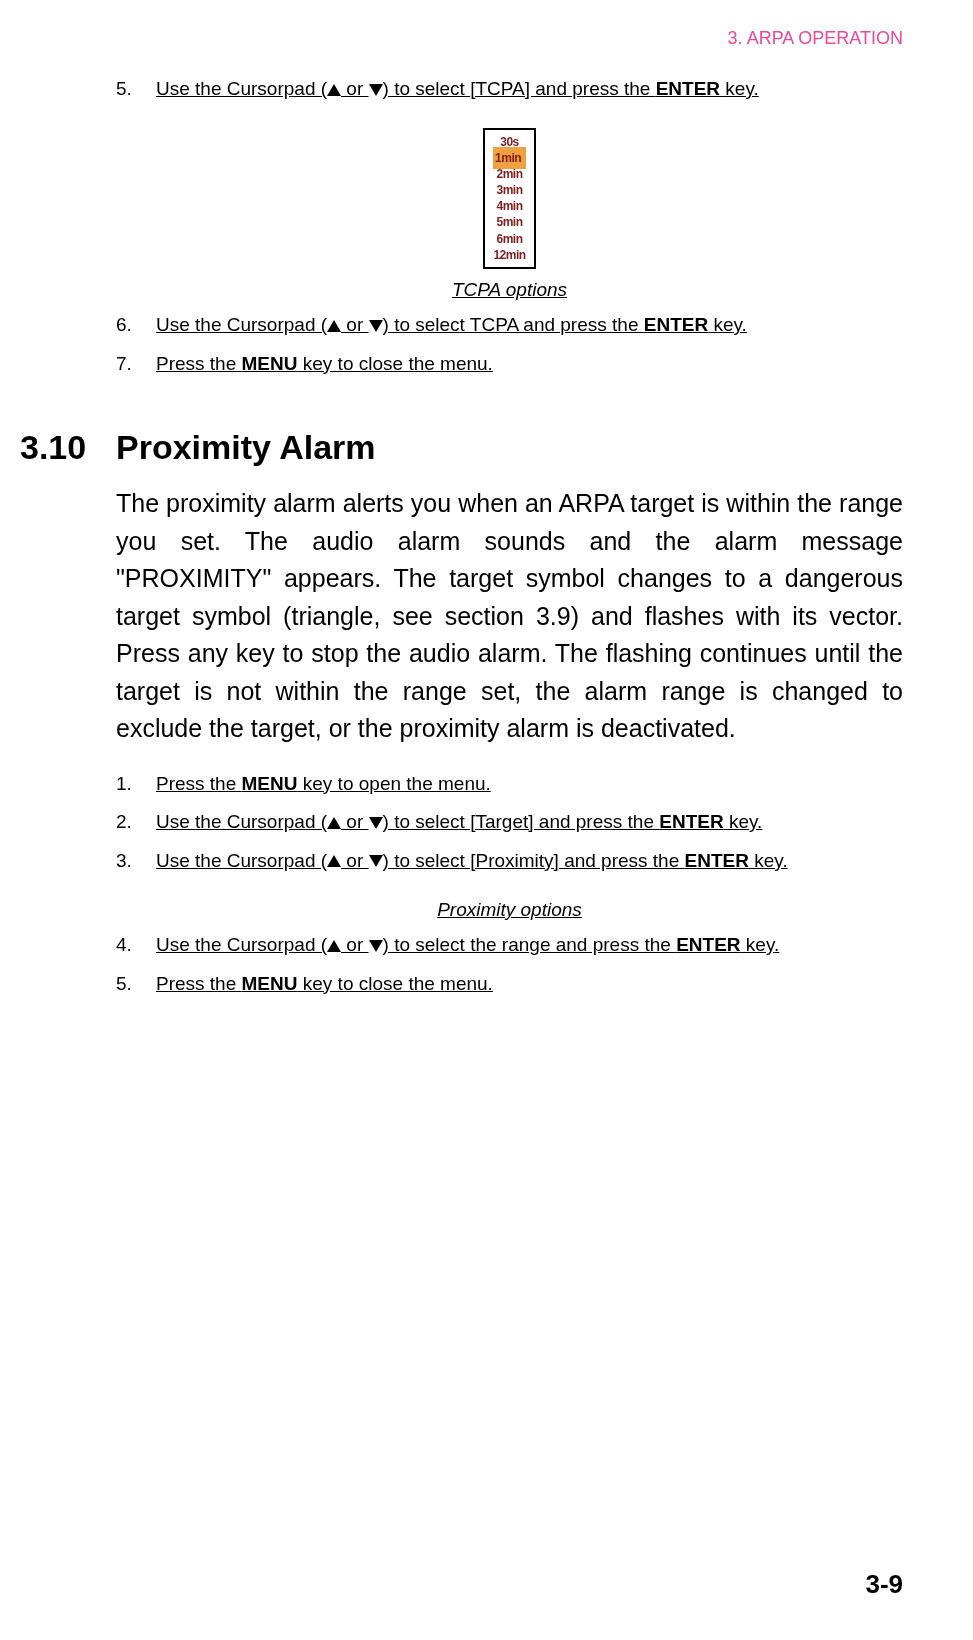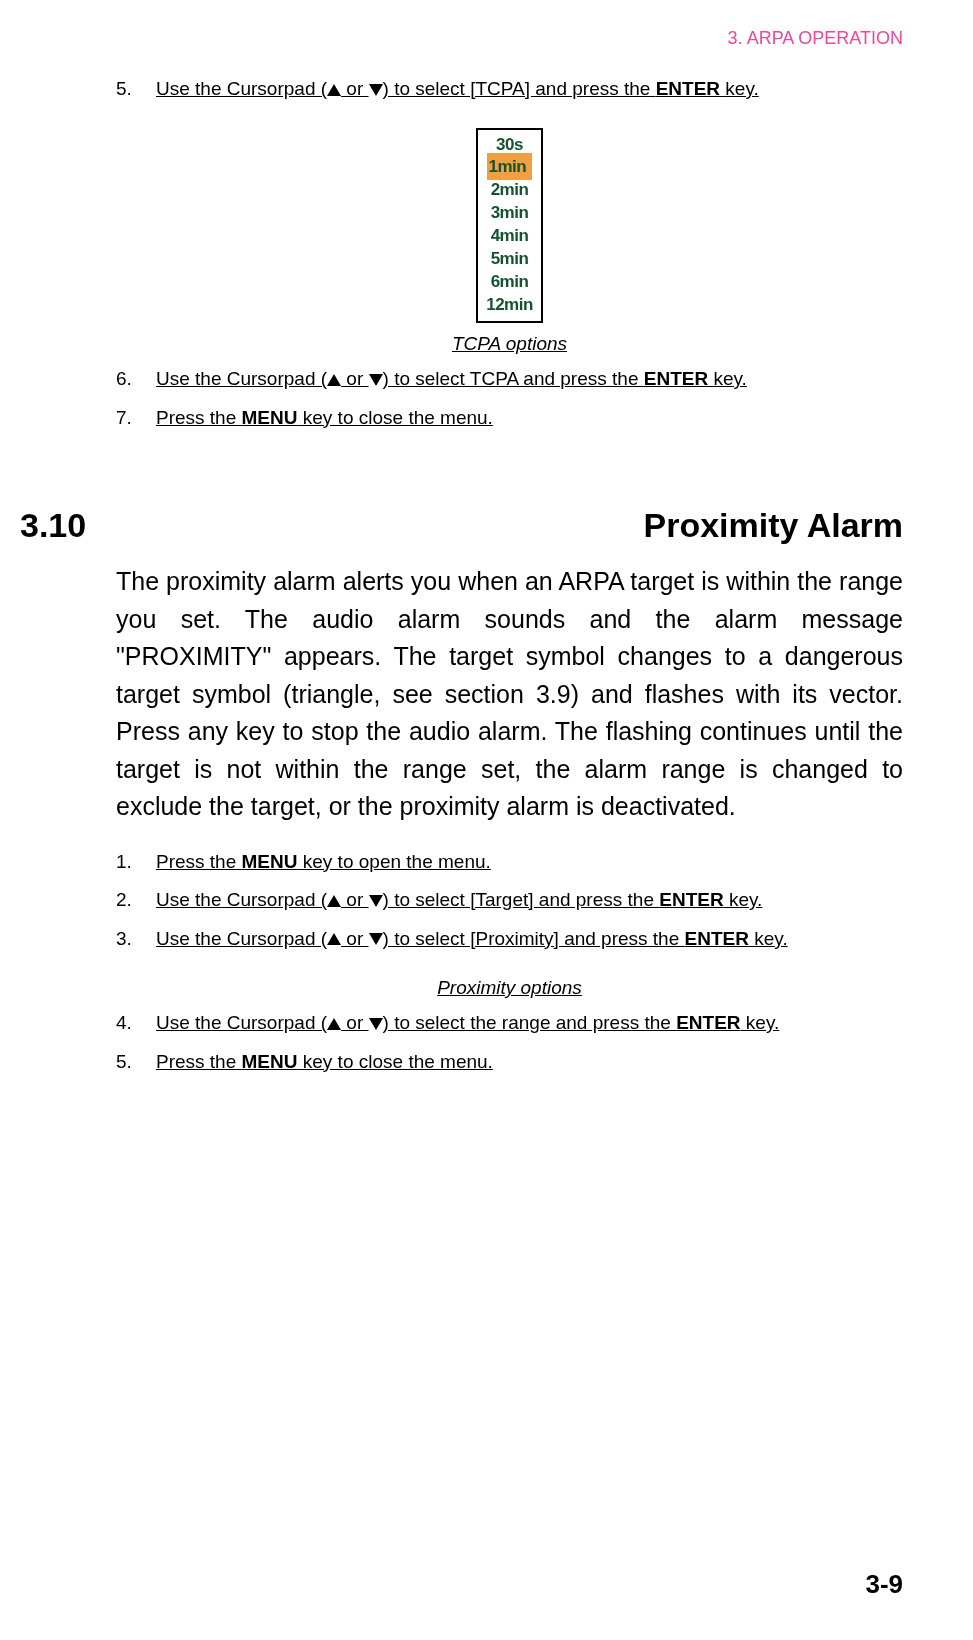--- a/index.html
+++ b/index.html
@@ -37,23 +37,23 @@
       flex: 1;
       text-decoration: underline;
     }
     .option-box {
       border: 2px solid #000;
       display: inline-block;
       padding: 4px 8px;
       background: #fff;
       font-family: 'Arial Narrow', Arial, sans-serif;
       font-weight: bold;
-      font-size: 17px;
+      font-size: 12px;
       line-height: 1.35;
-      color: #14532d;
+      color: #7f1d1d;
       letter-spacing: -0.5px;
     }
     .option-row {
       white-space: nowrap;
     }
     .highlight {
       background: #f0a040;
       padding: 4px 2px;
     }
     .figure-container {
@@ -62,24 +62,23 @@
     }
     .caption {
       font-style: italic;
       font-size: 19px;
       margin-top: 10px;
       text-decoration: underline;
     }
     .section-title-wrap {
       display: flex;
       align-items: baseline;
-      margin-top: 74px;
+      margin-top: 50px;
       margin-bottom: 18px;
       margin-left: -96px;
-      justify-content: space-between;
     }
     .section-num {
       font-size: 34px;
       font-weight: bold;
       min-width: 96px;
     }
     .section-title {
       font-size: 34px;
       font-weight: bold;
     }

